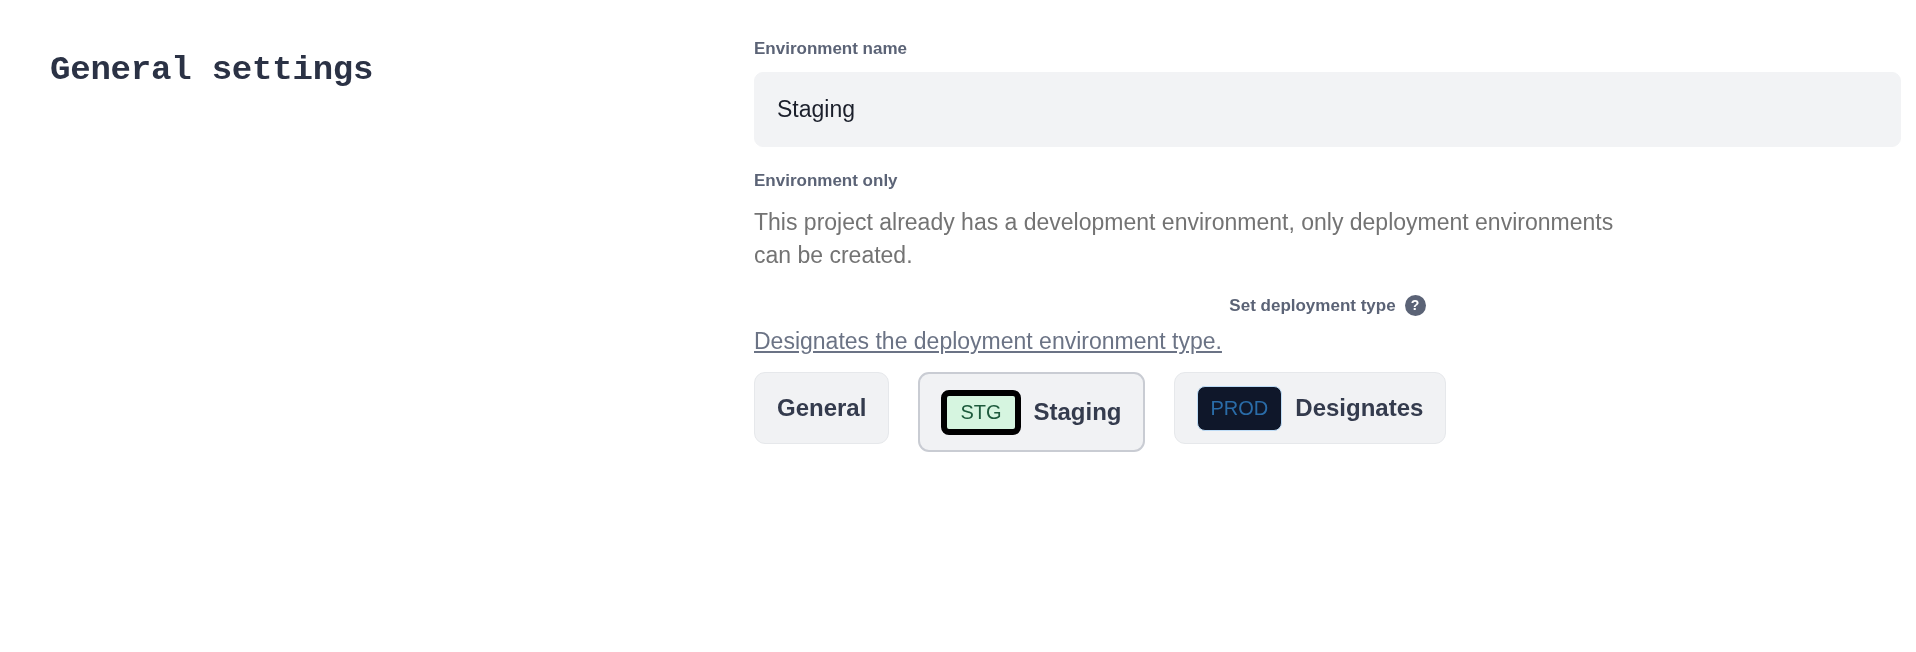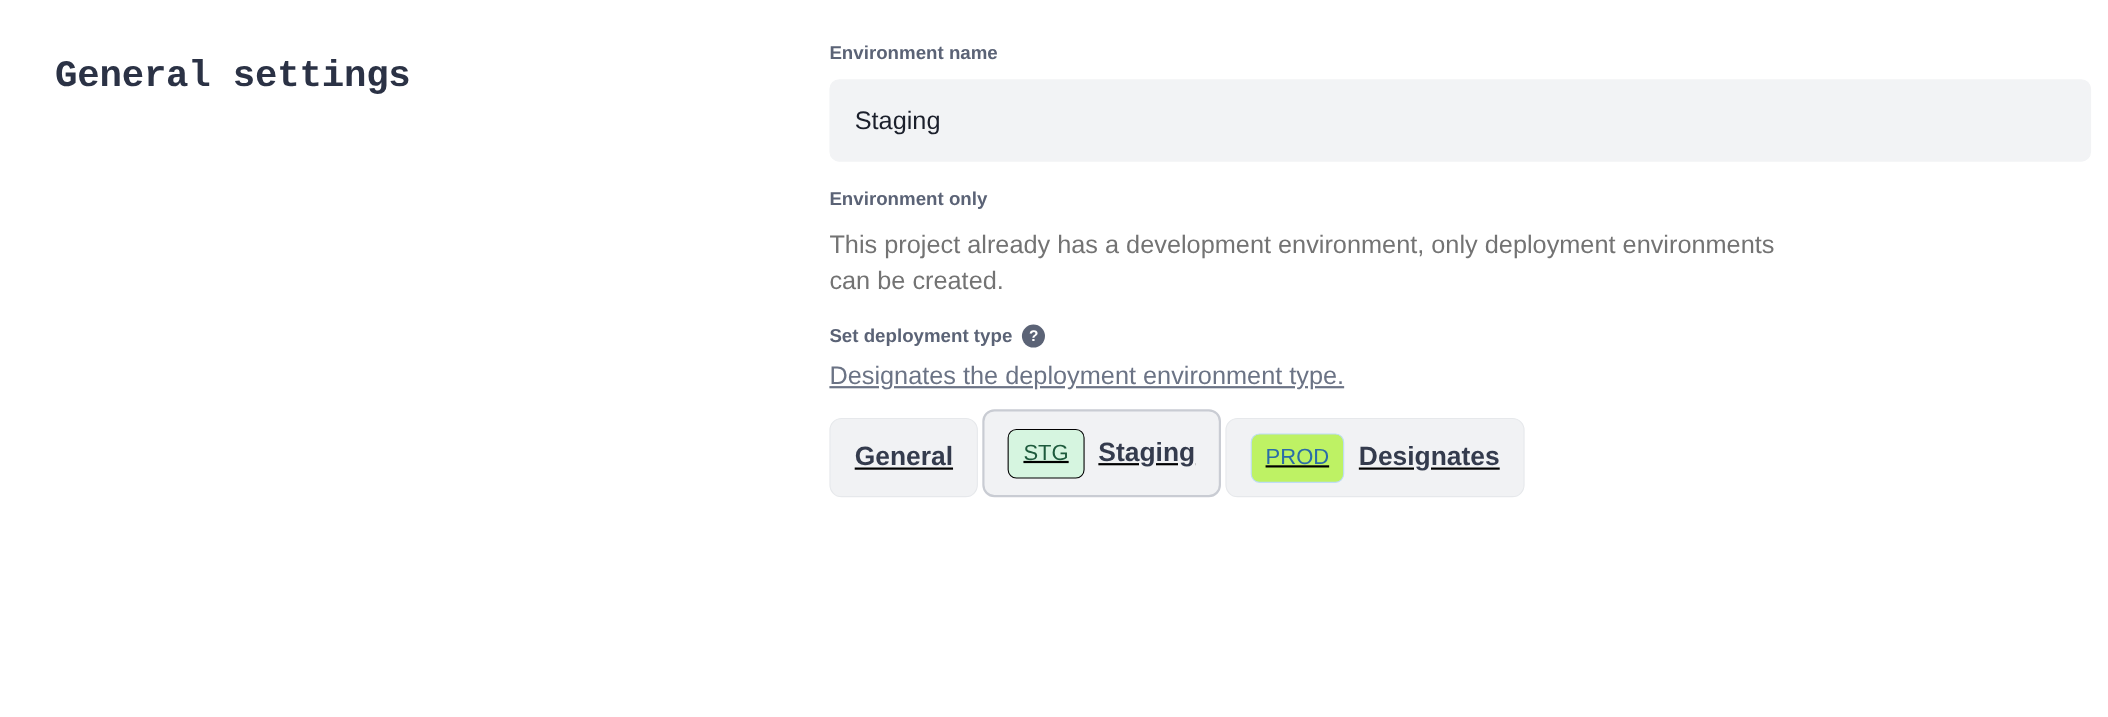--- a/index.html
+++ b/index.html
@@ -75,20 +75,21 @@
     line-height: 33px;
     color: #737373;
     margin: 14px 0 0 0;
     max-width: 900px;
   }
 
   .sub-label-row {
     display: flex;
     align-items: center;
     gap: 9px;
+    justify-content: center;
   }
   .sub-label {
     font-size: 17px;
     font-weight: bold;
     color: #5b6376;
   }
   .help-icon {
     width: 21px;
     height: 21px;
     border-radius: 50%;
@@ -110,24 +111,23 @@
     font-size: 23px;
     line-height: 30px;
     color: #6b7385;
     margin: 10px 0 0 0;
     text-decoration: underline;
   }
 
   
   .type-options {
     display: flex;
-    align-items: flex-end;
-    gap: 4px;
+    align-items: flex-start;
+    gap: 29px;
     margin-top: 16px;
-    text-decoration: underline;
   }
 
   .type-option {
     box-sizing: border-box;
     display: flex;
     align-items: center;
     gap: 13px;
     height: 72px;
     padding: 0 22px;
     background: #f1f2f4;
@@ -156,25 +156,25 @@
     justify-content: center;
     height: 45px;
     padding: 0 13px;
     border-radius: 8px;
     font-size: 20px;
     line-height: 1;
     white-space: nowrap;
   }
   .badge-stg {
     background: #d6f5e0;
-    border: 1px solid #000000;
+    border: 6px solid #000000;
     color: #1d5a3c;
   }
   .badge-prod {
-    background: #bef264;
+    background: #0f172a;
     border: 1px solid #bedcf6;
     color: #2a6ca8;
   }
 </style>
 </head>
 <body>
 
 <div class="page">
 
   <h1 class="section-title">General settings</h1>

